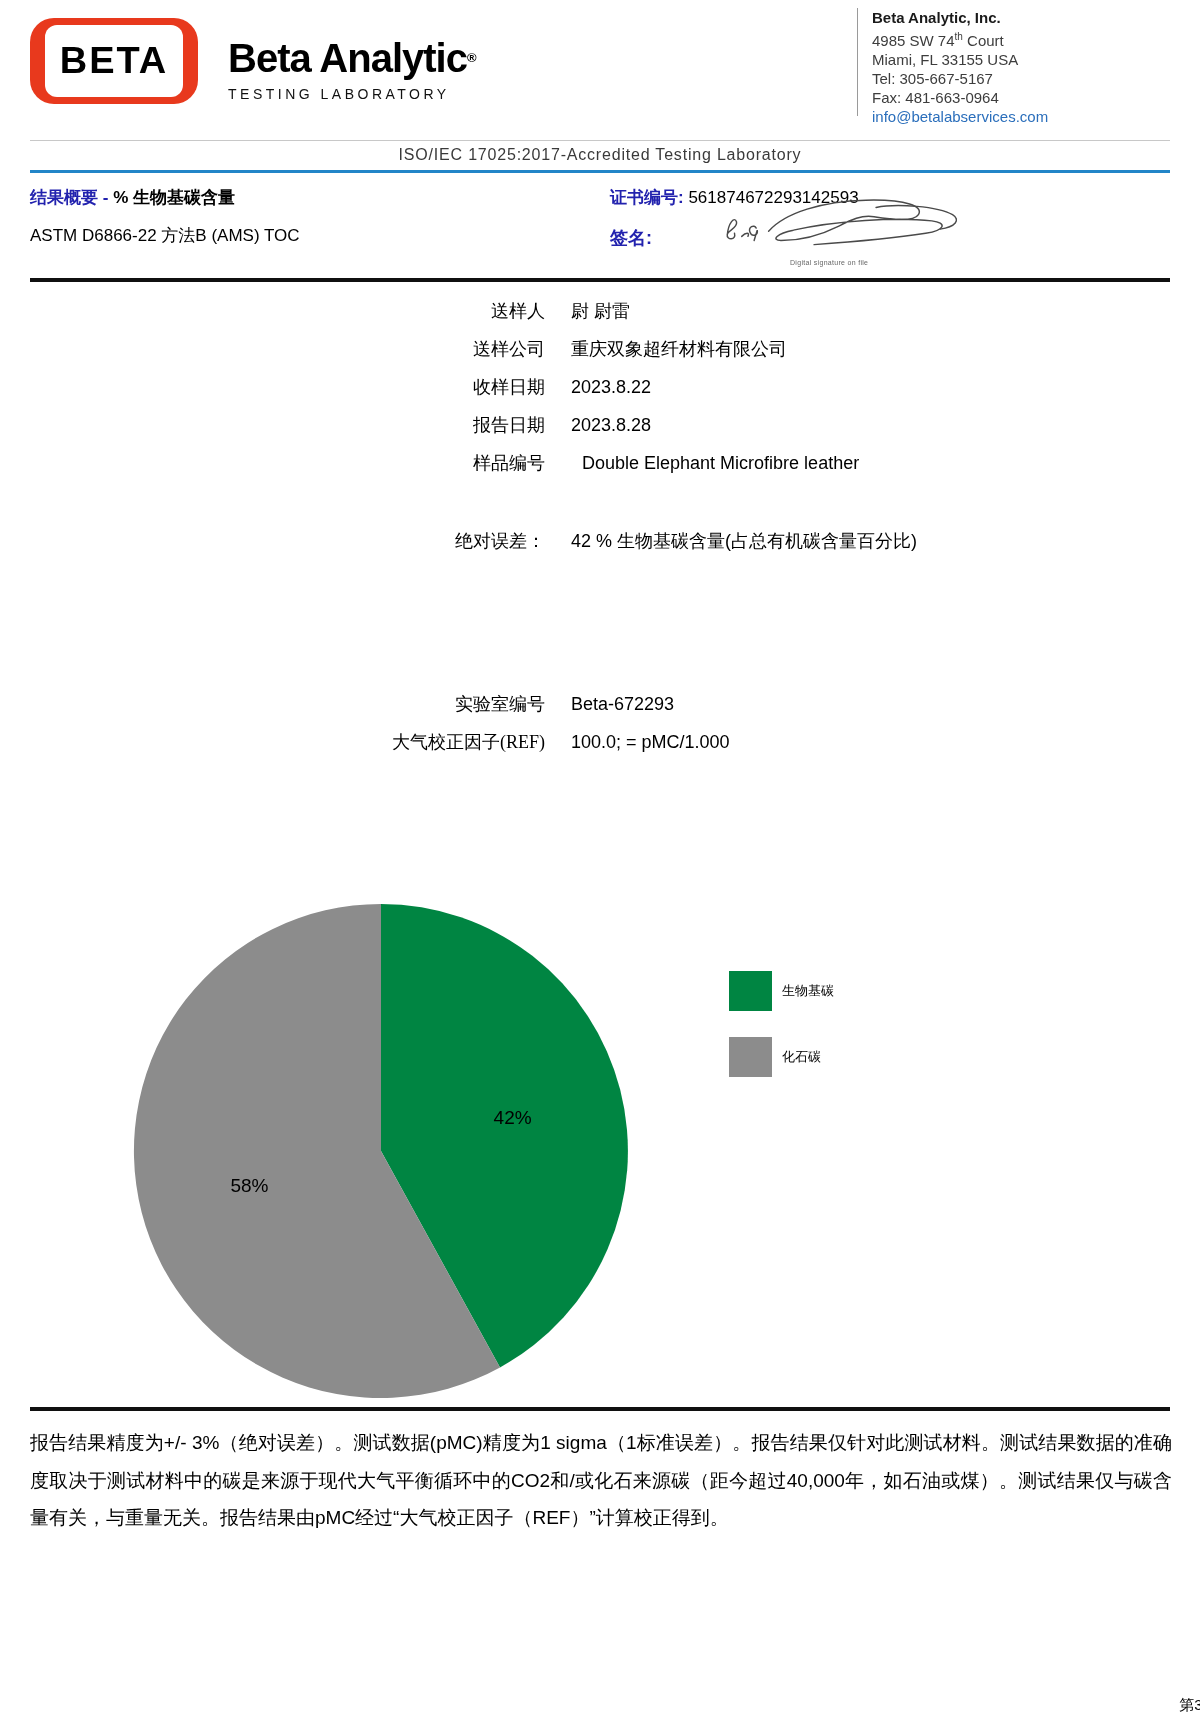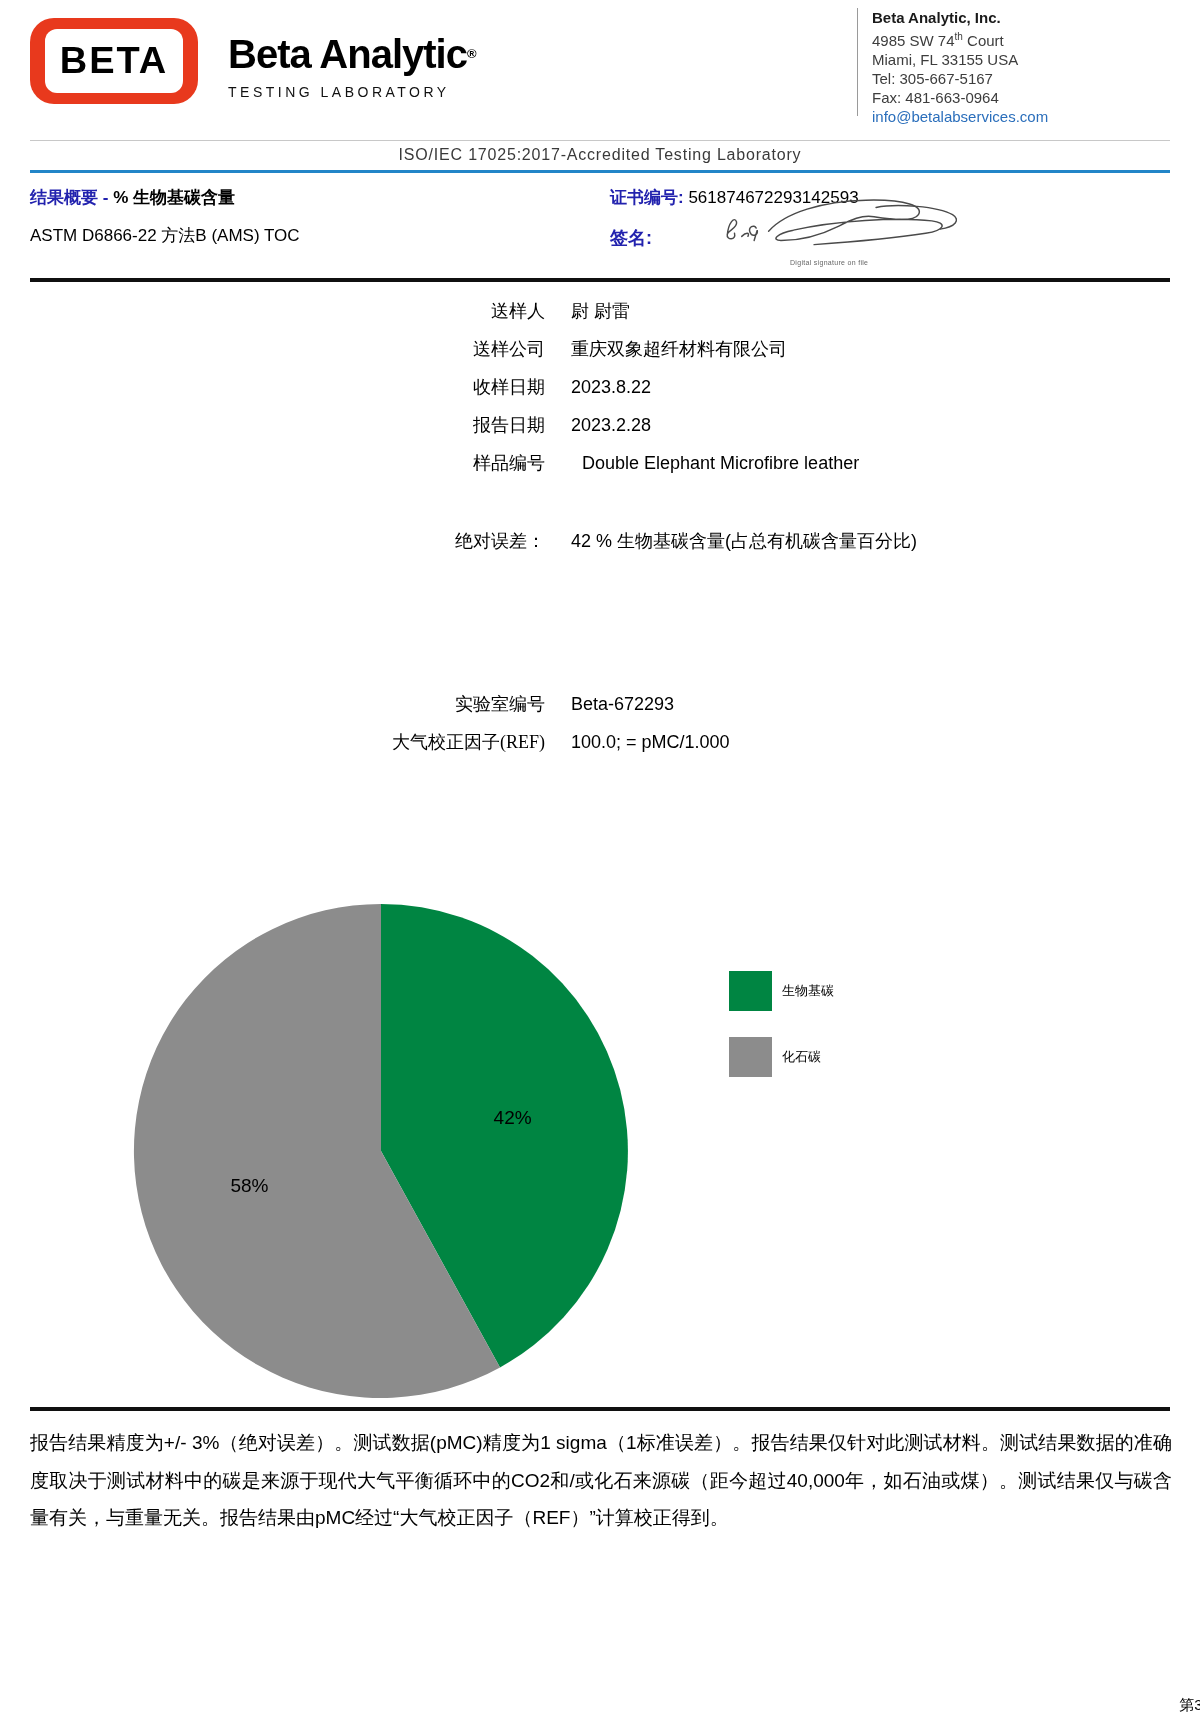--- a/index.html
+++ b/index.html
@@ -2,27 +2,27 @@
 <html><head>
 <meta charset="utf-8">
 <style>
   html,body{margin:0;padding:0;background:#ffffff;}
   .page{position:relative;width:1200px;height:1727px;background:#ffffff;overflow:hidden;
         font-family:"Liberation Sans", sans-serif;color:#000;}
 
   
   .logo-box{position:absolute;left:30px;top:18px;width:168px;height:86px;background:#E8391D;
             border-radius:24px;display:flex;align-items:center;justify-content:center;}
-  .logo-inner{width:138px;height:64px;background:#ffffff;border-radius:12px;
+  .logo-inner{width:138px;height:72px;background:#ffffff;border-radius:12px;
               display:flex;align-items:center;justify-content:center;}
   .logo-beta{font-size:38px;font-weight:bold;letter-spacing:2px;transform:scaleY(0.95);color:#000;}
   .brand{position:absolute;left:228px;top:32px;}
-  .brand-name{font-size:40px;font-weight:bold;letter-spacing:-1px;line-height:44px;}
+  .brand-name{font-size:40px;font-weight:bold;letter-spacing:-1px;line-height:52px;}
   .brand-reg{font-size:13px;vertical-align:top;}
-  .brand-tagline{font-size:14px;letter-spacing:3.5px;margin-top:8px;color:#111;}
+  .brand-tagline{font-size:14px;letter-spacing:3.5px;margin-top:2px;color:#111;}
 
   .header-rule{position:absolute;left:857px;top:8px;width:1px;height:108px;background:#9a9a9a;}
   .contact{position:absolute;left:872px;top:8px;font-size:15px;line-height:19px;color:#3d3d3d;}
   .contact .co{font-weight:bold;color:#1a1a1a;}
   .contact .email{color:#2A6EBB;}
   .contact sup{font-size:10px;}
 
   .thin-rule{position:absolute;left:30px;top:140px;width:1140px;height:1px;background:#c8c8c8;}
   .iso-line{position:absolute;left:0;top:146px;width:100%;text-align:center;
             font-size:16px;letter-spacing:0.8px;color:#3a3a3a;}
@@ -127,21 +127,21 @@
     <div class="irow">
       <div class="lbl">送样公司</div>
       <div class="val">重庆双象超纤材料有限公司</div>
     </div>
     <div class="irow">
       <div class="lbl">收样日期</div>
       <div class="val">2023.8.22</div>
     </div>
     <div class="irow">
       <div class="lbl">报告日期</div>
-      <div class="val">2023.2.28</div>
+      <div class="val">2023.8.28</div>
     </div>
     <div class="irow">
       <div class="lbl">样品编号</div>
       <div class="val val-indent">Double Elephant Microfibre leather</div>
     </div>
   </div>
 
   <div class="result-row">
     <div class="irow">
       <div class="lbl">绝对误差：</div>

